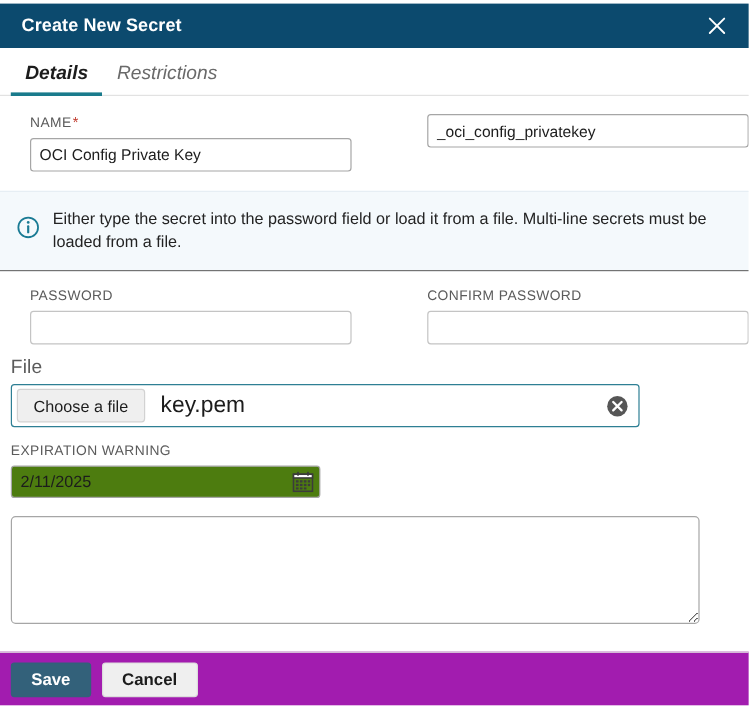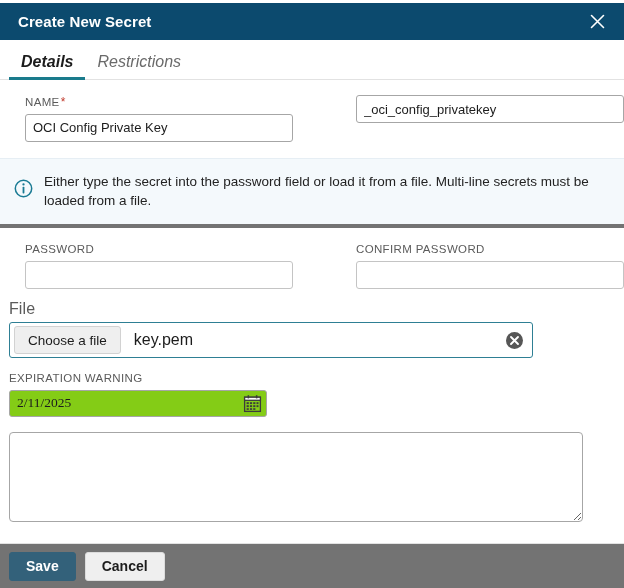--- a/index.html
+++ b/index.html
@@ -135,21 +135,21 @@
   }
   .input.empty { border-color: #c4c4c4; }
 
   .block-nametop { padding-top: 15px; }
 
   
   .banner {
     margin: 16px 0 0 0;
     background: #f4f9fc;
     border-top: 1px solid #e6eef4;
-    border-bottom: 4px solid #737373;
+    border-bottom: 1px solid #737373;
     padding: 13px 16px 14px 14px;
     display: flex;
     gap: 11px;
     align-items: flex-start;
   }
   .banner-icon {
     flex: 0 0 auto;
     margin-top: 7px;
   }
   .banner-text {
@@ -178,21 +178,21 @@
     height: 28px;
     padding: 0 13px;
     font-size: 13.5px;
     color: #1c1c1c;
     font-family: "Liberation Sans", sans-serif;
     cursor: pointer;
     display: flex;
     align-items: center;
   }
   .file-name {
-    font-size: 16px;
+    font-size: 19px;
     color: #1c1c1c;
     margin-left: 13px;
     flex: 1 1 auto;
   }
   .clear-icon {
     flex: 0 0 auto;
     width: 17px;
     height: 17px;
     border-radius: 50%;
     background: #565656;
@@ -206,22 +206,21 @@
   
   .date-wrap { padding: 0 9px; margin-top: 14px; }
   .date-box {
     width: 258px;
     height: 27px;
     border: 1px solid #a6a6a6;
     border-radius: 3px;
     display: flex;
     align-items: center;
     padding: 0 4px 0 7px;
-    background: #84cc16;
-    font-family: Liberation Serif, serif;
+    background: #4d7c0f;
   }
   .date-value {
     font-size: 13.5px;
     color: #1c1c1c;
     flex: 1 1 auto;
   }
   .cal-icon { flex: 0 0 auto; display: flex; cursor: pointer; }
 
   
   .desc-wrap { padding: 0 9px; margin-top: 15px; }
@@ -235,21 +234,21 @@
 
   
   .footer {
     flex: 0 0 auto;
     height: 45px;
     border-top: 1px solid #e2e2e2;
     display: flex;
     align-items: center;
     padding: 0 9px;
     gap: 9px;
-    background: #737373;
+    background: #a21caf;
   }
   .btn {
     height: 29px;
     border-radius: 3px;
     font-size: 14px;
     font-family: "Liberation Sans", sans-serif;
     cursor: pointer;
     display: flex;
     align-items: center;
     justify-content: center;

